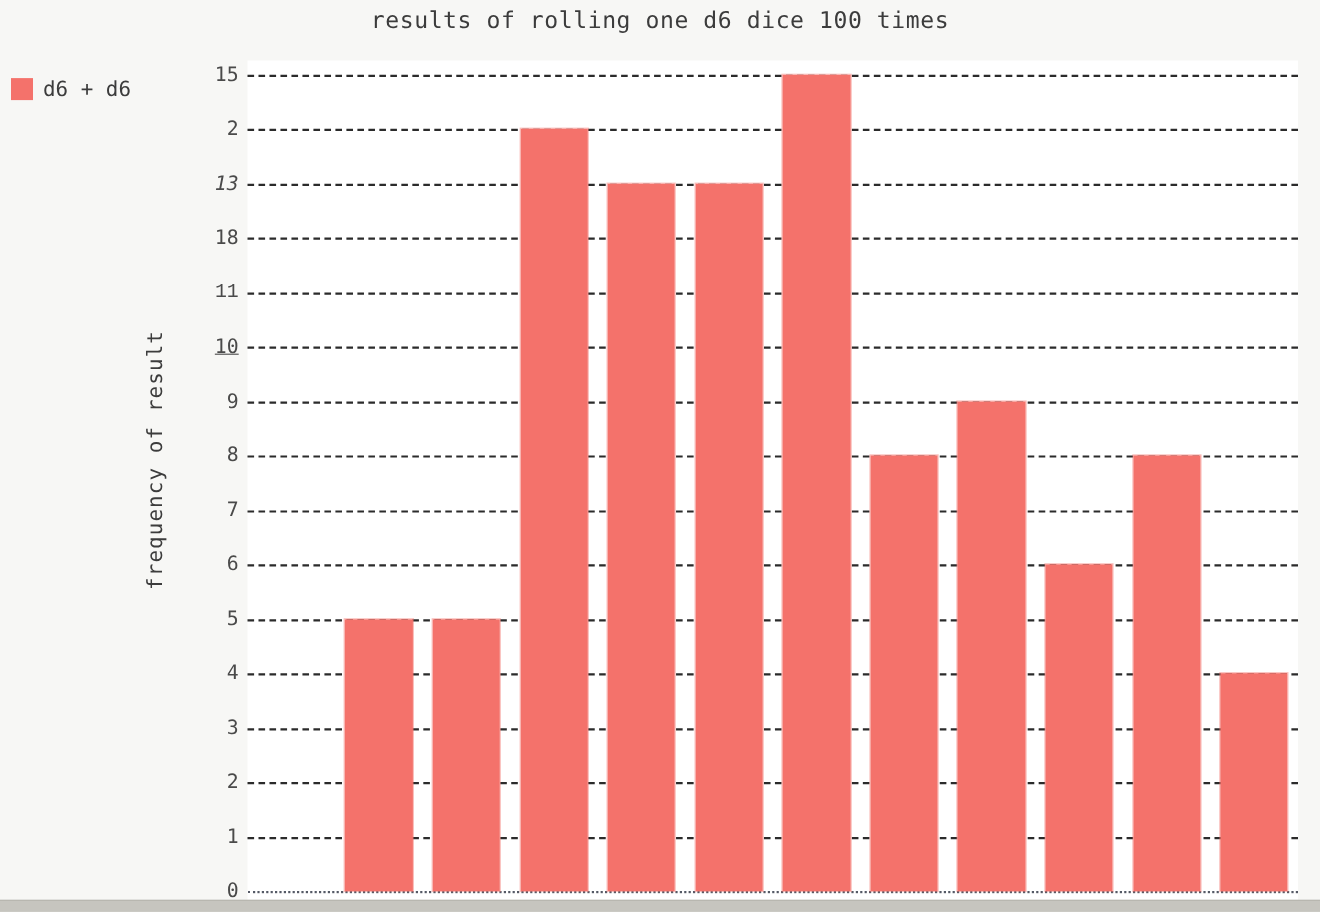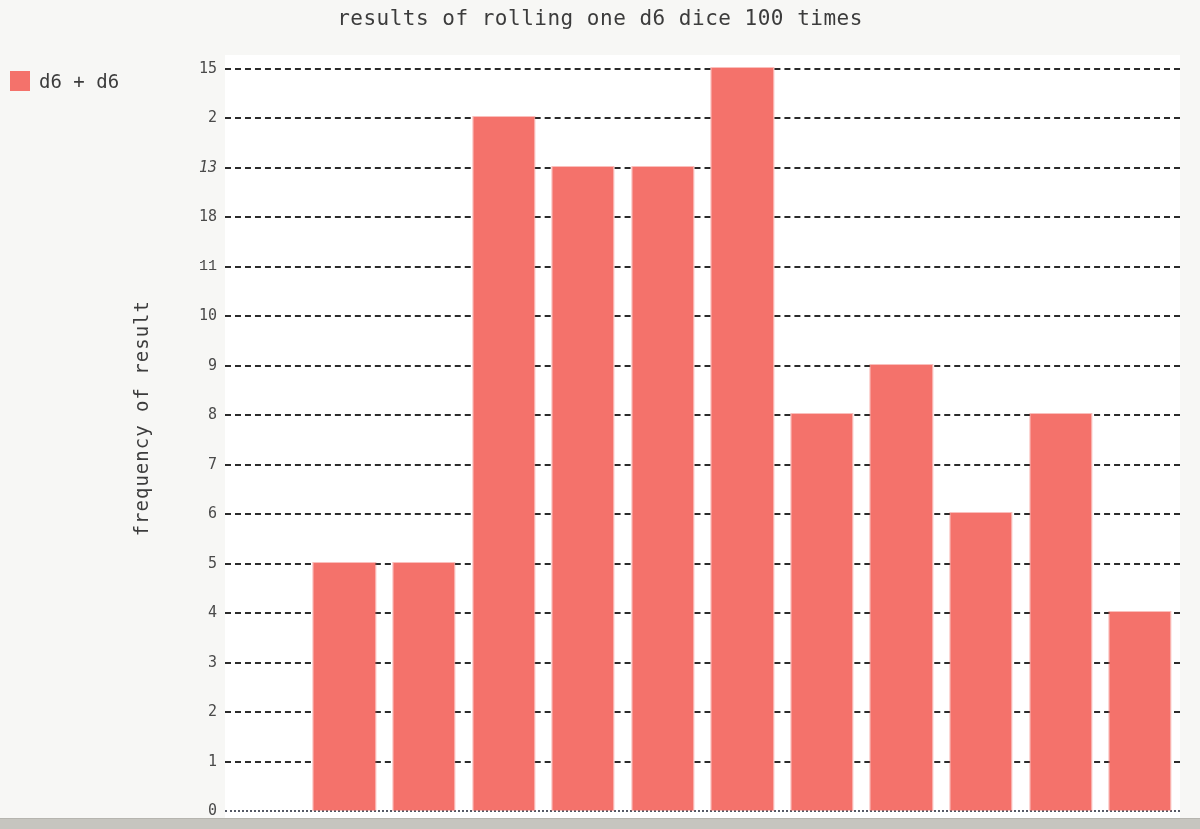--- a/index.html
+++ b/index.html
@@ -96,21 +96,21 @@
     position: absolute;
     left: 175px;
     top: 55px;
     width: 42px;
     height: 763px;
   }
   #y-ticks .ytick {
     position: absolute;
     right: 0;
     transform: translateY(-50%);
-    font-size: 15px;
+    font-size: 18px;
     color: #4a4a4a;
     text-align: right;
     white-space: pre;
     margin-left: 44px;
   }
 
   
   #bars {
     position: absolute;
     inset: 0;
@@ -158,21 +158,21 @@
 </div>
 
 <div id="y-axis-title">frequency of result</div>
 
 <div id="y-ticks">
     <div class="ytick" style="top: 13px;">15</div>
     <div class="ytick" style="top: 62.4667px;">2</div>
     <div class="ytick" style="top: 111.933px; font-style: italic;">13</div>
     <div class="ytick" style="top: 161.4px;">18</div>
     <div class="ytick" style="top: 210.867px; font-family: Liberation Mono, monospace;">11</div>
-    <div class="ytick" style="top: 260.333px;">10</div>
+    <div class="ytick" style="top: 260.333px; text-decoration: underline;">10</div>
     <div class="ytick" style="top: 309.8px;">9</div>
     <div class="ytick" style="top: 359.267px;">8</div>
     <div class="ytick" style="top: 408.733px;">7</div>
     <div class="ytick" style="top: 458.2px;">6</div>
     <div class="ytick" style="top: 507.667px;">5</div>
     <div class="ytick" style="top: 557.133px;">4</div>
     <div class="ytick" style="top: 606.6px;">3</div>
     <div class="ytick" style="top: 656.067px;">2</div>
     <div class="ytick" style="top: 705.533px;">1</div>
     <div class="ytick" style="top: 755px;">0</div>

